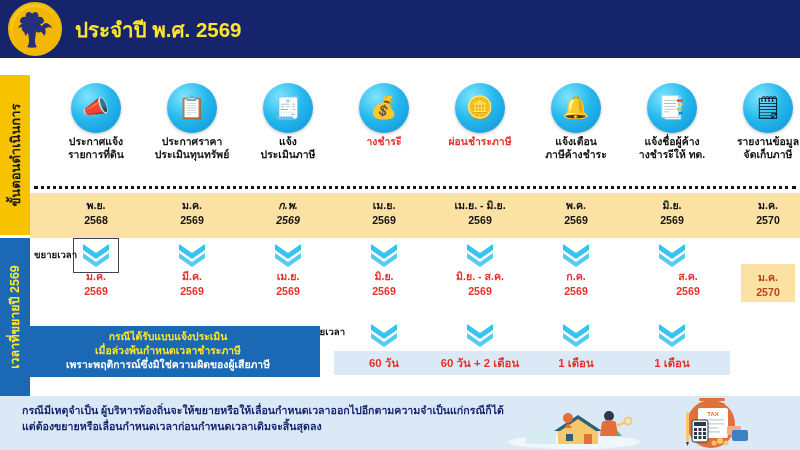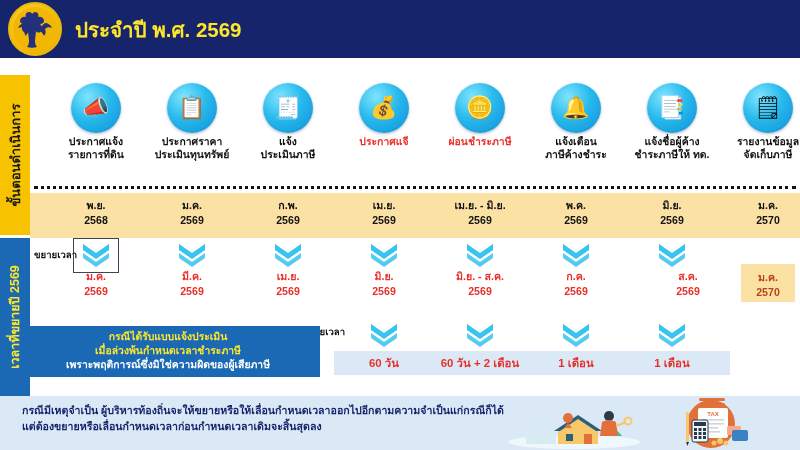--- a/index.html
+++ b/index.html
@@ -179,55 +179,55 @@
         <div class="lbl">ประกาศราคา</div>
         <div class="lbl">ประเมินทุนทรัพย์</div>
       </div>
       <div class="node" style="left: 210px;">
         <div class="bubble">🧾</div>
         <div class="lbl">แจ้ง</div>
         <div class="lbl">ประเมินภาษี</div>
       </div>
       <div class="node" style="left: 306px;">
         <div class="bubble">💰</div>
-        <div class="lbl red">ประกาศแจี</div>
+        <div class="lbl red">างชำระี</div>
       </div>
       <div class="node" style="left: 402px;">
         <div class="bubble">🪙</div>
         <div class="lbl red">ผ่อนชำระภาษี</div>
       </div>
       <div class="node" style="left: 498px;">
         <div class="bubble">🔔</div>
         <div class="lbl">แจ้งเตือน</div>
         <div class="lbl">ภาษีค้างชำระ</div>
       </div>
       <div class="node" style="left: 594px;">
         <div class="bubble">📑</div>
         <div class="lbl">แจ้งชื่อผู้ค้าง</div>
-        <div class="lbl">ชำระภาษีให้ ทด.</div>
+        <div class="lbl">างชำระีให้ ทด.</div>
       </div>
       <div class="node" style="left: 690px;">
         <div class="bubble">🗒</div>
         <div class="lbl">รายงานข้อมูล</div>
         <div class="lbl">จัดเก็บภาษี</div>
       </div>
     </div>
 </div>
 
 <div id="date-strip">
   <div id="dates-host">
       <div class="date-cell" style="left: 18px;">
         <div>พ.ย.</div>
         <div class="d2">2568</div>
       </div>
       <div class="date-cell" style="left: 114px;">
         <div>ม.ค.</div>
         <div class="d2">2569</div>
       </div>
-      <div class="date-cell" style="left: 210px;">
+      <div class="date-cell" style="left: 210px; font-style: italic;">
         <div>ก.พ.</div>
         <div class="d2">2569</div>
       </div>
       <div class="date-cell" style="left: 306px;">
         <div>เม.ย.</div>
         <div class="d2">2569</div>
       </div>
       <div class="date-cell" style="left: 402px;">
         <div>เม.ย. - มิ.ย.</div>
         <div class="d2">2569</div>

